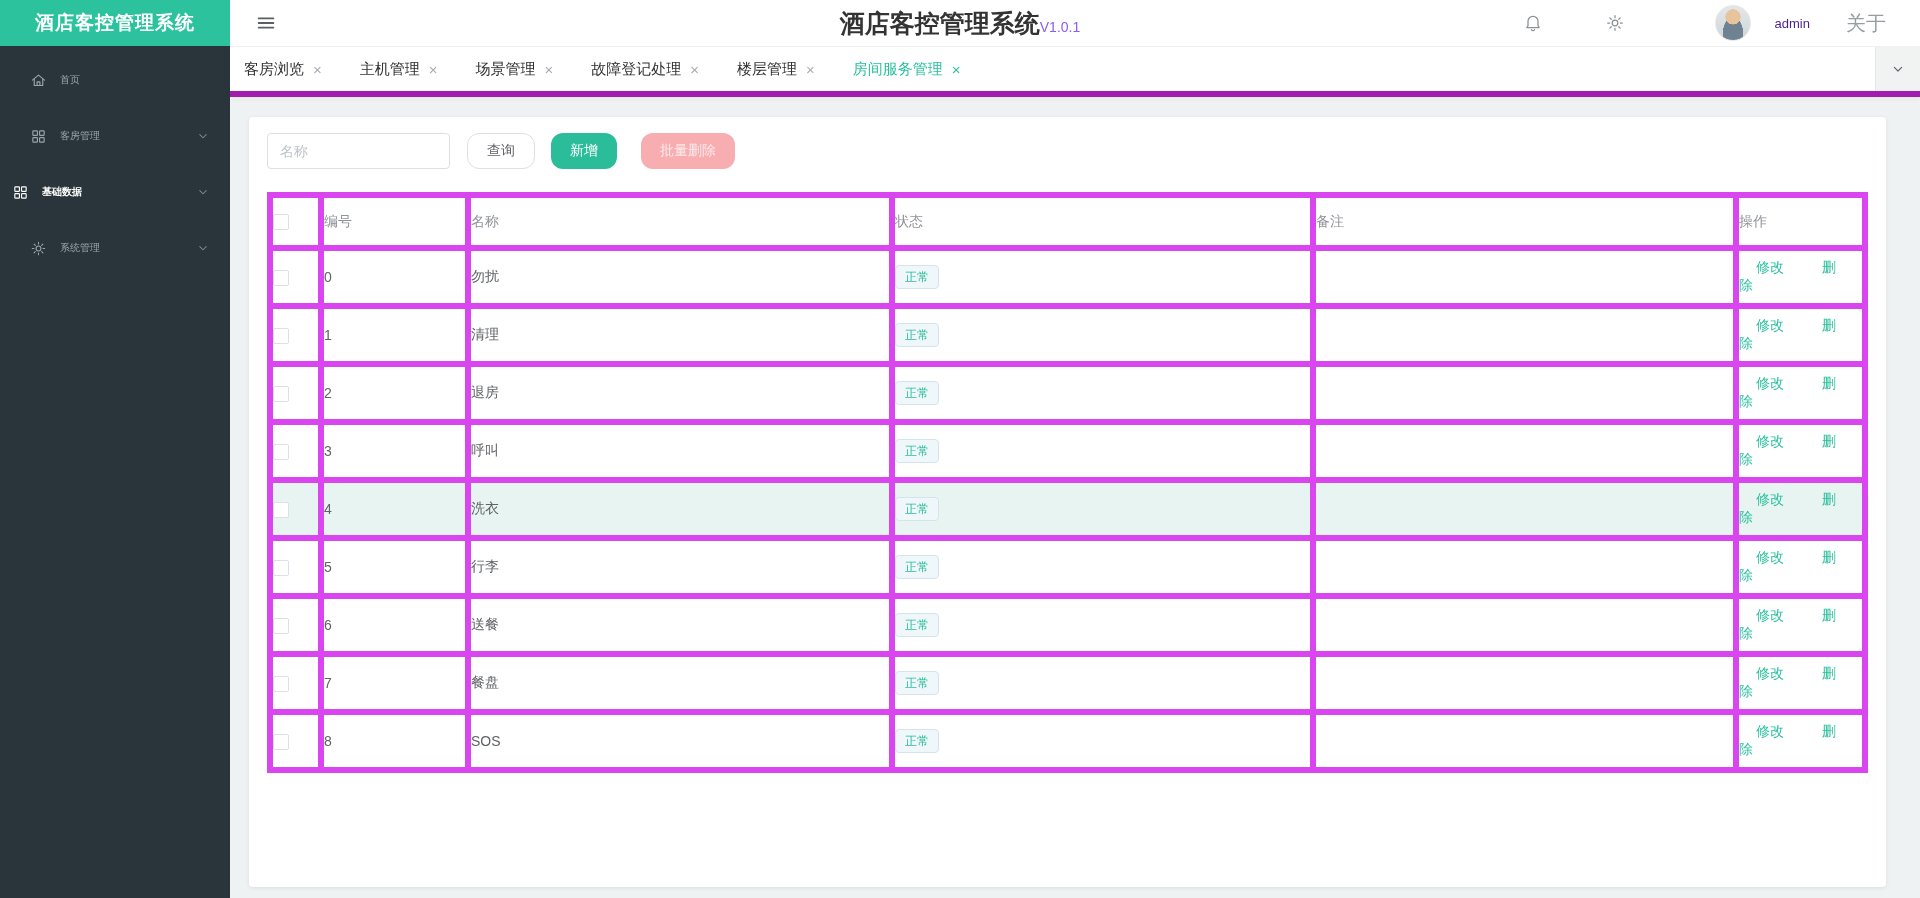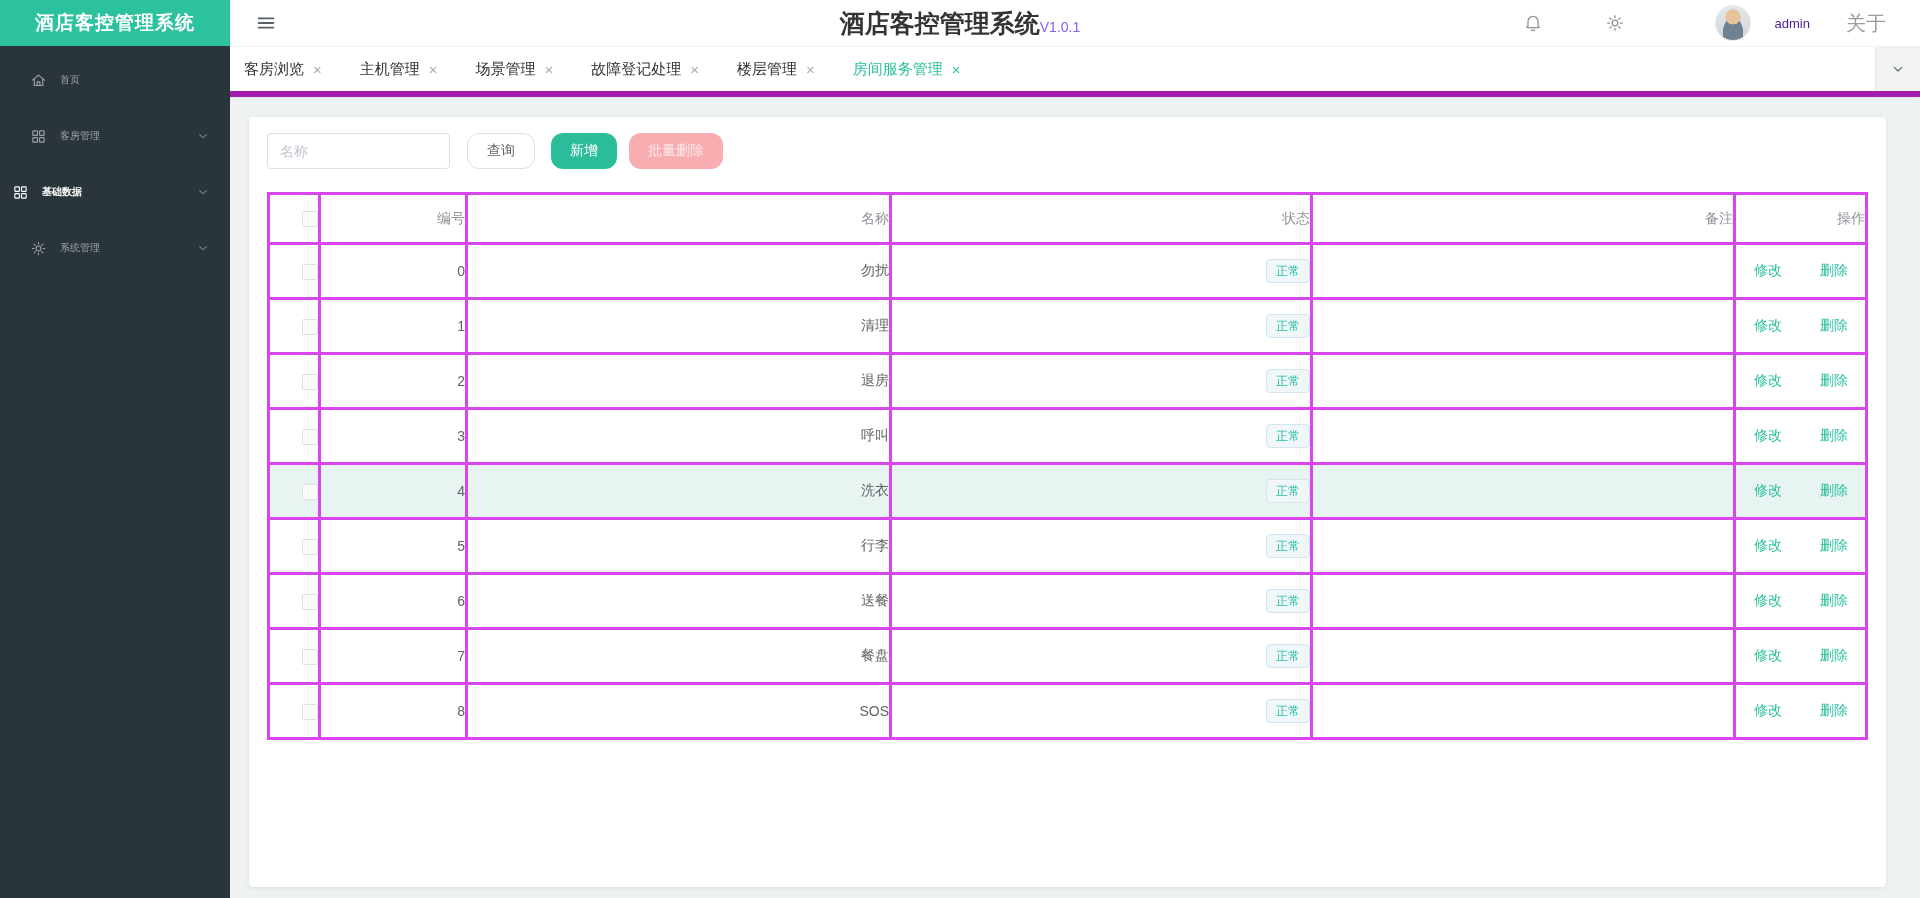--- a/index.html
+++ b/index.html
@@ -64,24 +64,24 @@
     box-shadow:0 1px 4px rgba(0,0,0,.08);padding:16px 18px;}
   .toolbar{display:flex;align-items:center;margin-bottom:23px;}
   .search-input{width:183px;height:36px;box-sizing:border-box;border:1px solid #dcdfe6;
     border-radius:4px;padding:0 12px;font-size:14px;color:#606266;outline:none;
     font-family:inherit;}
   .search-input::placeholder{color:#bfc4cc;}
   .btn{height:36px;border-radius:12px;font-size:14px;padding:0 19px;cursor:pointer;
     border:1px solid transparent;box-sizing:border-box;font-family:inherit;}
   .btn-query{margin-left:17px;background:#fff;border-color:#dcdfe6;color:#606266;}
   .btn-add{margin-left:16px;background:#2bbd9a;color:#fff;border:none;}
-  .btn-batch{margin-left:12px;background:#f8adb0;color:#fde8e9;border:none;cursor:not-allowed;}
+  .btn-batch{margin-left:24px;background:#f8adb0;color:#fde8e9;border:none;cursor:not-allowed;}
   
   table.data{width:100%;border-collapse:collapse;table-layout:fixed;}
-  .data th,.data td{border:3px solid #d946ef;text-align:right;font-size:14px;padding:0;}
+  .data th,.data td{border:6px solid #d946ef;text-align:left;font-size:14px;padding:0;}
   .data th{height:47px;color:#909399;font-weight:500;background:#fff;}
   .data td{height:52px;color:#606266;}
   .data tr.highlight td{background:#e7f4f1;}
   .tag{display:inline-block;padding:0 9px;height:24px;line-height:22px;box-sizing:border-box;
     background:#f0f7fa;border:1px solid #d4e4ee;border-radius:4px;font-size:12px;color:#2bbf9e;}
   .link{color:#2bbf9e;cursor:pointer;margin:0 17px;font-size:14px;text-decoration:none;}
   .checkbox{width:14px;height:14px;border:1px solid #dcdfe6;border-radius:2px;background:#fff;
     display:inline-block;vertical-align:middle;cursor:pointer;}
 </style>
 </head>

